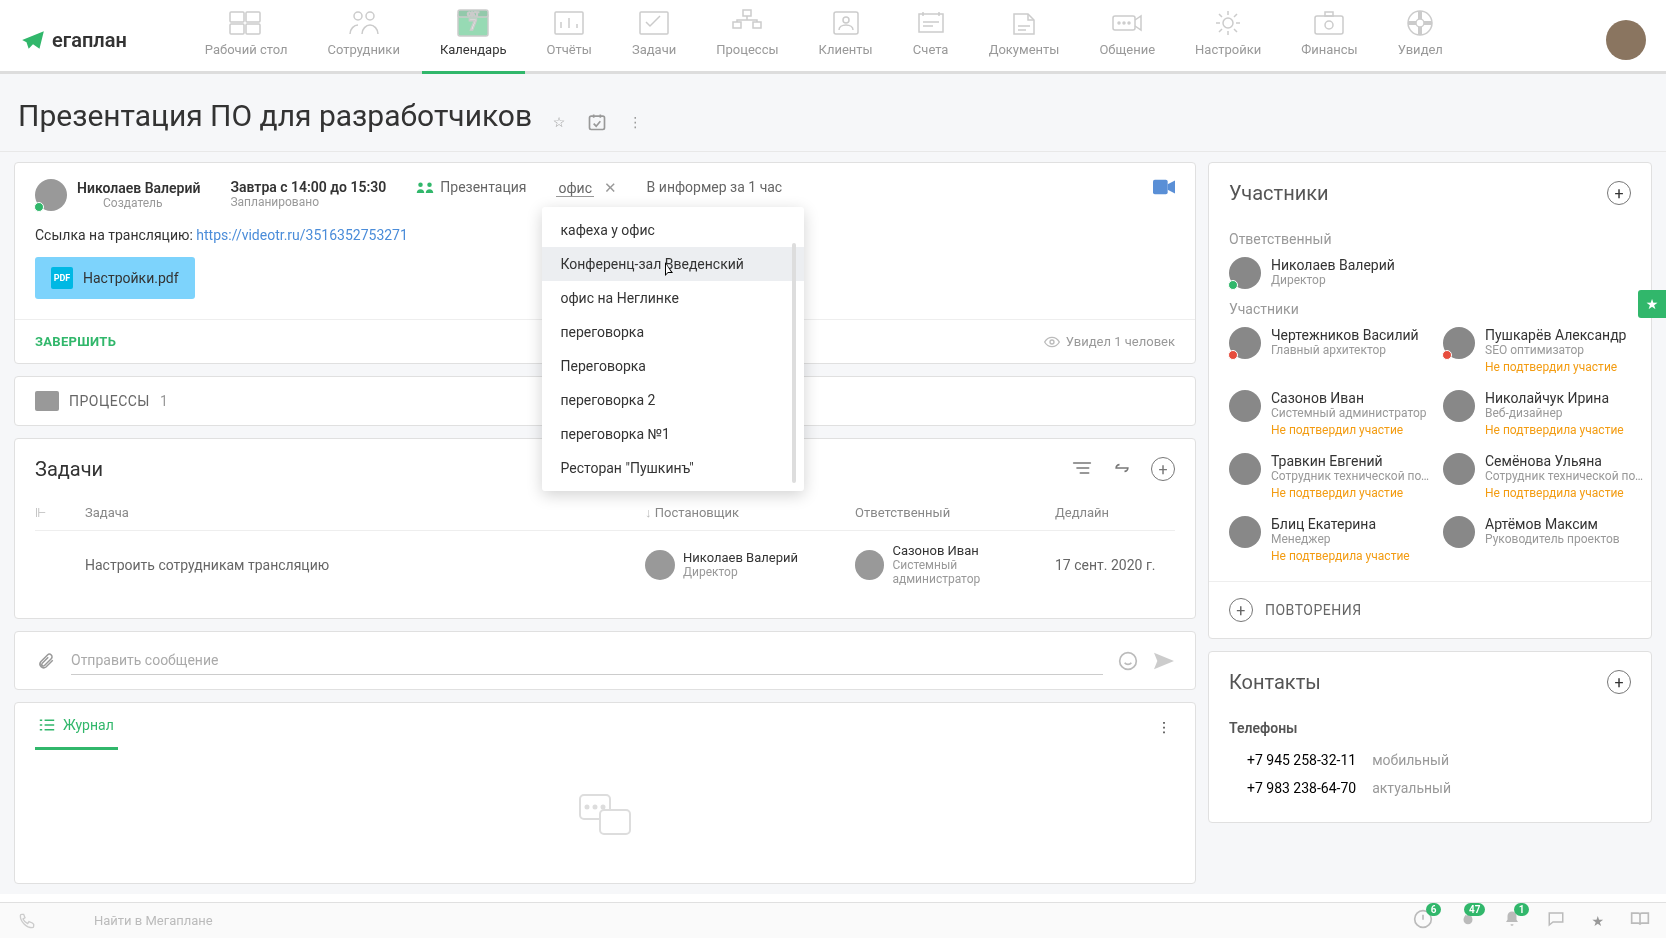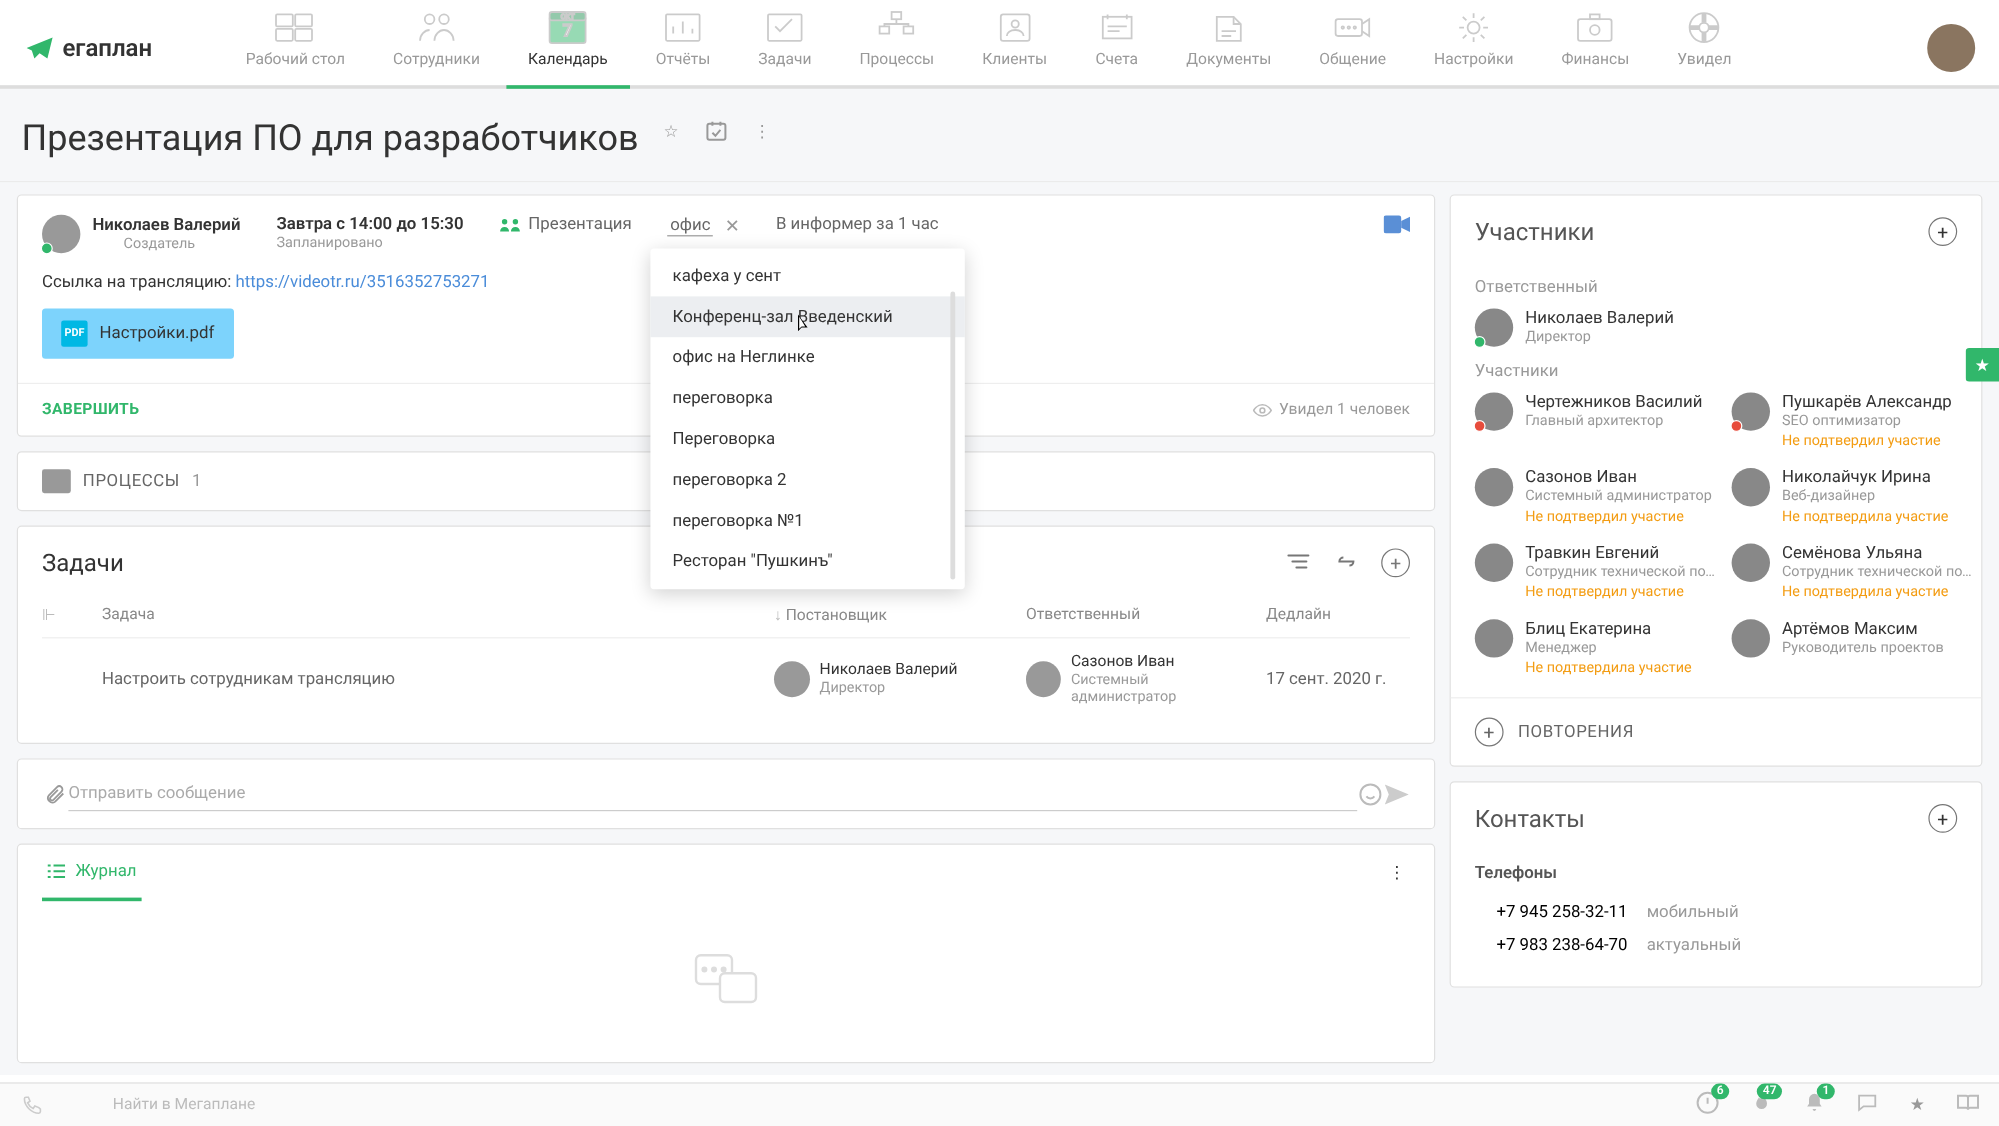--- a/index.html
+++ b/index.html
@@ -10,21 +10,21 @@
 .logo { display:flex; align-items:center; gap:6px; color:#333; font-weight:600; font-size:20px; margin-right:60px; }
 .logo svg { width:26px; height:26px; }
 .nav { display:flex; gap:4px; flex:1; }
 .nav-item { display:flex; flex-direction:column; align-items:center; gap:4px; padding:0 18px 14px; cursor:pointer; color:#999; font-size:13px; position:relative; }
 .nav-item.active { color:#333; }
 .nav-item.active::after { content:''; position:absolute; bottom:-3px; left:0; right:0; height:3px; background:#31b76b; }
 .nav-icon { width:36px; height:30px; opacity:.5; }
 .avatar-top { width:40px; height:40px; border-radius:50%; background:#8a7560; margin-left:auto; }
 
 
-.title-bar { display:flex; align-items:flex-start; gap:16px; padding:24px 18px 18px; background:#f6f7f9; border-bottom:1px solid #e8e8e8; }
+.title-bar { display:flex; align-items:flex-end; gap:16px; padding:24px 18px 18px; background:#f6f7f9; border-bottom:1px solid #e8e8e8; }
 .page-title { font-size:30px; font-weight:400; color:#333; }
 .title-actions { display:flex; gap:16px; color:#999; }
 .icon-btn { width:22px; height:22px; cursor:pointer; display:flex; align-items:center; justify-content:center; }
 
 
 .layout { display:flex; gap:12px; padding:10px 14px; background:#f6f7f9; }
 .main { flex:1; min-width:0; display:flex; flex-direction:column; gap:12px; }
 .side { width:444px; flex-shrink:0; display:flex; flex-direction:column; gap:12px; }
 
 .card { background:#fff; border:1px solid #e0e0e0; border-radius:4px; }
@@ -77,21 +77,21 @@
 .tasks-actions { display:flex; gap:18px; color:#777; }
 .circle-plus { width:24px; height:24px; border:1.5px solid #777; border-radius:50%; display:flex; align-items:center; justify-content:center; font-size:16px; }
 .task-table { padding:0 20px 20px; }
 .task-hdr { display:grid; grid-template-columns:40px 1fr 200px 190px 120px; gap:10px; padding:10px 0; font-size:13px; color:#888; border-bottom:1px solid #eee; }
 .task-row { display:grid; grid-template-columns:40px 1fr 200px 190px 120px; gap:10px; padding:12px 0; align-items:center; }
 .mini-av { width:30px; height:30px; border-radius:50%; background:#999; }
 .mini-person .nm { font-size:13px; color:#333; }
 .mini-person .rl { font-size:12px; color:#999; }
 
 
-.msg-box { display:flex; align-items:center; padding:14px 20px; }
+.msg-box { display:flex; align-items:center; gap:14px; padding:14px 20px; }
 .msg-input { flex:1; color:#aaa; border-bottom:1px solid #ccc; padding:6px 0; }
 .clip { color:#999; }
 
 
 .journal { display:flex; align-items:center; justify-content:space-between; padding:0 20px; }
 .journal-tab { display:inline-flex; align-items:center; gap:8px; color:#31b76b; font-size:14px; padding:14px 4px; border-bottom:3px solid #31b76b; }
 .journal-empty { text-align:center; padding:40px; color:#ccc; }
 
 
 .side-head { display:flex; justify-content:space-between; align-items:center; padding:18px 20px 14px; }
@@ -278,21 +278,21 @@
               <circle cx="6" cy="5" r="3"></circle>
               <circle cx="18" cy="5" r="3"></circle>
               <path d="M1 16c0-3 2-5 5-5s5 2 5 5M13 16c0-3 2-5 5-5s5 2 5 5"></path>
             </svg>
           <span>Презентация</span>
         </div>
         <div class="meta-item loc-field">
           <span class="loc-text">офис</span>
           <span class="loc-close">✕</span>
           <div class="dropdown" id="loc-dd">
-              <div class="dd-item">кафеха у сент</div>
+              <div class="dd-item">кафеха у офис</div>
               <div class="dd-item hover">Конференц-зал Введенский</div>
               <div class="dd-item">офис на Неглинке</div>
               <div class="dd-item">переговорка</div>
               <div class="dd-item">Переговорка</div>
               <div class="dd-item">переговорка 2</div>
               <div class="dd-item">переговорка №1</div>
               <div class="dd-item">Ресторан "Пушкинъ"</div>
               <div style="position: absolute; left: 118px; top: 54px; z-index: 30; pointer-events: none;"><svg width="16" height="20" viewBox="0 0 16 20">
                   <path d="M5 1v14l3-3h5z" fill="#000"></path>
                   <path d="M6 3v10l2-2h3z" fill="#fff"></path>

